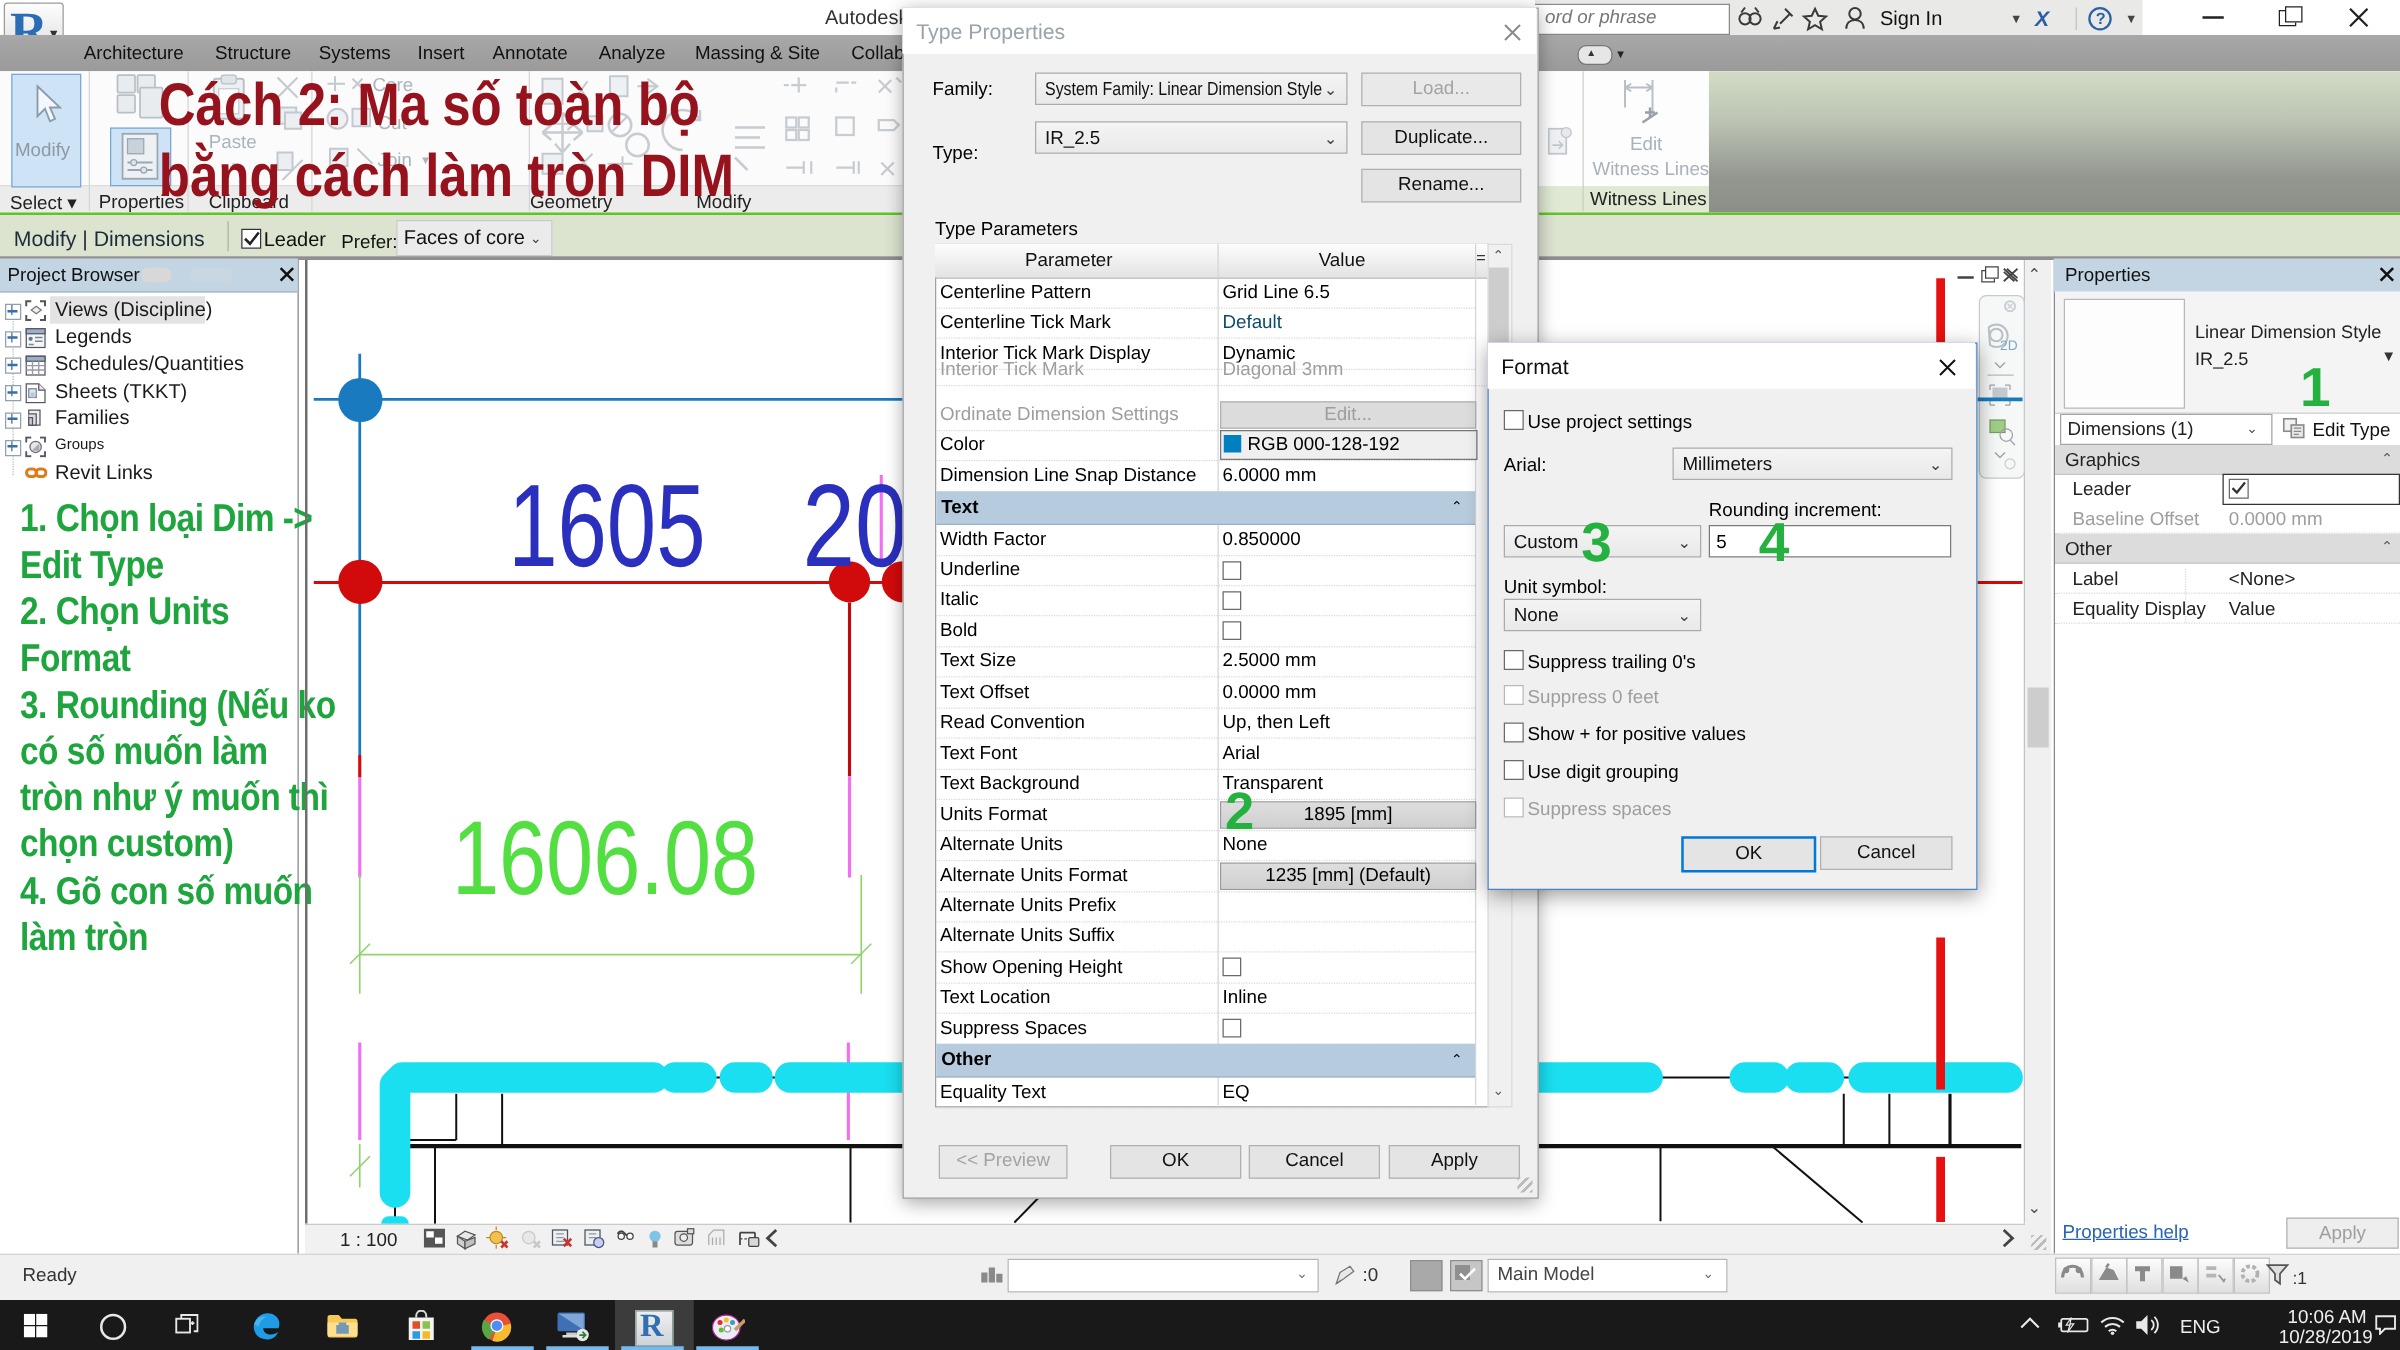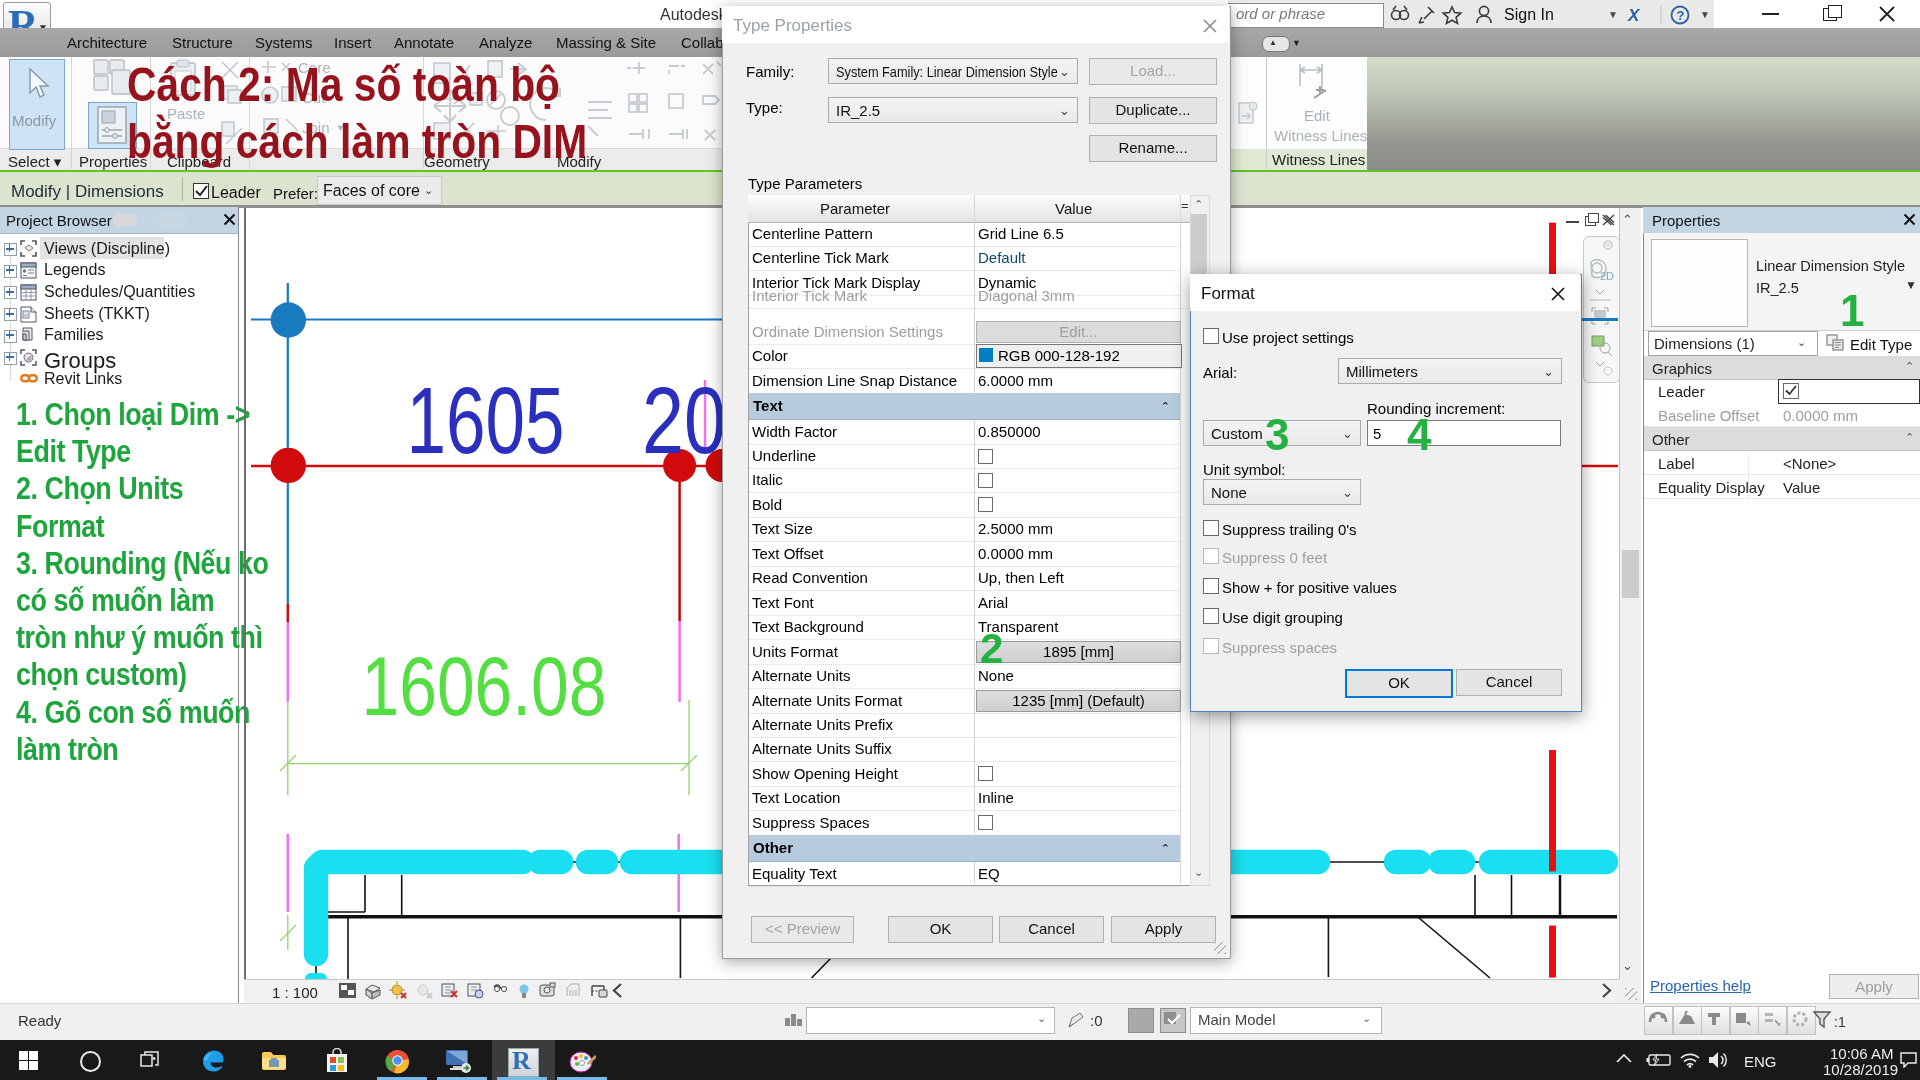--- a/index.html
+++ b/index.html
@@ -280,21 +280,21 @@
   </svg>
 <div class="abs" style="left:44px;top:326px;font-size:16px;color:#1a1a1a;">Families</div>
 <div class="abs" style="left:4px;top:352px;width:11px;height:11px;background:#fff;border:1px solid #8fa0b0;"></div>
 <div class="abs" style="left:5.5px;top:356px;width:8px;height:1.6px;background:#3b6ea5;"></div>
 <div class="abs" style="left:8.7px;top:353px;width:1.6px;height:8px;background:#3b6ea5;"></div>
 <svg class="abs" style="left:20px;top:349px" width="17" height="17" viewBox="0 0 17 17">
     <path d="M5 1 H1 v4 M12 1 h4 v4 M16 12 v4 h-4 M1 12 v4 h4" stroke="#556" stroke-width="1.5" fill="none"></path>
     <circle cx="8.5" cy="8.5" r="4.5" fill="#e6e6e6" stroke="#667"></circle>
     <path d="M5.5 11.5 L11.5 5.5 v6 z" fill="#aaa"></path>
   </svg>
-<div class="abs" style="left:44px;top:348px;font-size:22px;color:#1a1a1a;">Groups</div>
+<div class="abs" style="left:44px;top:348px;font-size:12px;color:#1a1a1a;">Groups</div>
 <svg class="abs" style="left:20px;top:372px" width="18" height="13" viewBox="0 0 18 13">
     <g fill="none" stroke="#e07b1a" stroke-width="2.4">
       <rect x="1.2" y="3.2" width="8" height="6" rx="3"></rect>
       <rect x="8.8" y="3.2" width="8" height="6" rx="3"></rect>
     </g>
   </svg>
 <div class="abs" style="left:44px;top:370px;font-size:16px;color:#1a1a1a;">Revit Links</div>
 
 <div class="abs" style="left:16px;top:396px;width:330px;font-size:31px;line-height:37.2px;font-weight:bold;color:#1fa53e;letter-spacing:-.5px;white-space:nowrap;transform:scaleX(.865);transform-origin:left top;">1. Chọn loại Dim -&gt;<br>Edit Type<br>2. Chọn Units<br>Format<br>3. Rounding (Nếu ko<br>có số muốn làm<br>tròn như ý muốn thì<br>chọn custom)<br>4. Gõ con số muốn<br>làm tròn</div>
 
@@ -694,21 +694,21 @@
 <div class="abs" style="left:733px;top:16px;font-size:17px;color:#9aa2ac;">Type Properties</div>
 <svg class="abs" style="left:1203px;top:19px;" width="14" height="14">
     <path d="M1 1 L13 13 M13 1 L1 13" stroke="#8a8a8a" stroke-width="1.6"></path>
   </svg>
 <div class="abs t15" style="left:746px;top:63px;">Family:</div>
 <div class="combo" style="left:828px;top:58px;width:248px;height:24px;">
     <span style="position:absolute;left:7px;top:4px;white-space:nowrap;transform:scaleX(.85);transform-origin:left top;">System Family: Linear Dimension Style</span>
     <span class="cv">⌄</span>
   </div>
 <div class="abs btn" style="left:1089px;top:58px;width:126px;height:25px;color:#a3a3a3;background:#e9e9e9;">Load...</div>
-<div class="abs t15" style="left:746px;top:99px;">Type:</div>
+<div class="abs t15" style="left:746px;top:114px;">Type:</div>
 <div class="combo" style="left:828px;top:97px;width:248px;height:24px;">
     <span style="position:absolute;left:7px;top:4px;">IR_2.5</span>
     <span class="cv">⌄</span>
   </div>
 <div class="abs btn" style="left:1089px;top:97px;width:126px;height:25px;">Duplicate...</div>
 <div class="abs btn" style="left:1089px;top:135px;width:126px;height:25px;">Rename...</div>
 <div class="abs t15" style="left:748px;top:175px;">Type Parameters</div>
 
 <div class="abs" style="left:748px;top:195px;width:442px;height:689px;background:#fff;border:1px solid #a0a0a0;"></div>
 <div class="abs" style="left:748px;top:195px;width:442px;height:27px;background:linear-gradient(#fdfdfd,#e3e3e3);border-bottom:1px solid #b5b5b5;"></div>

